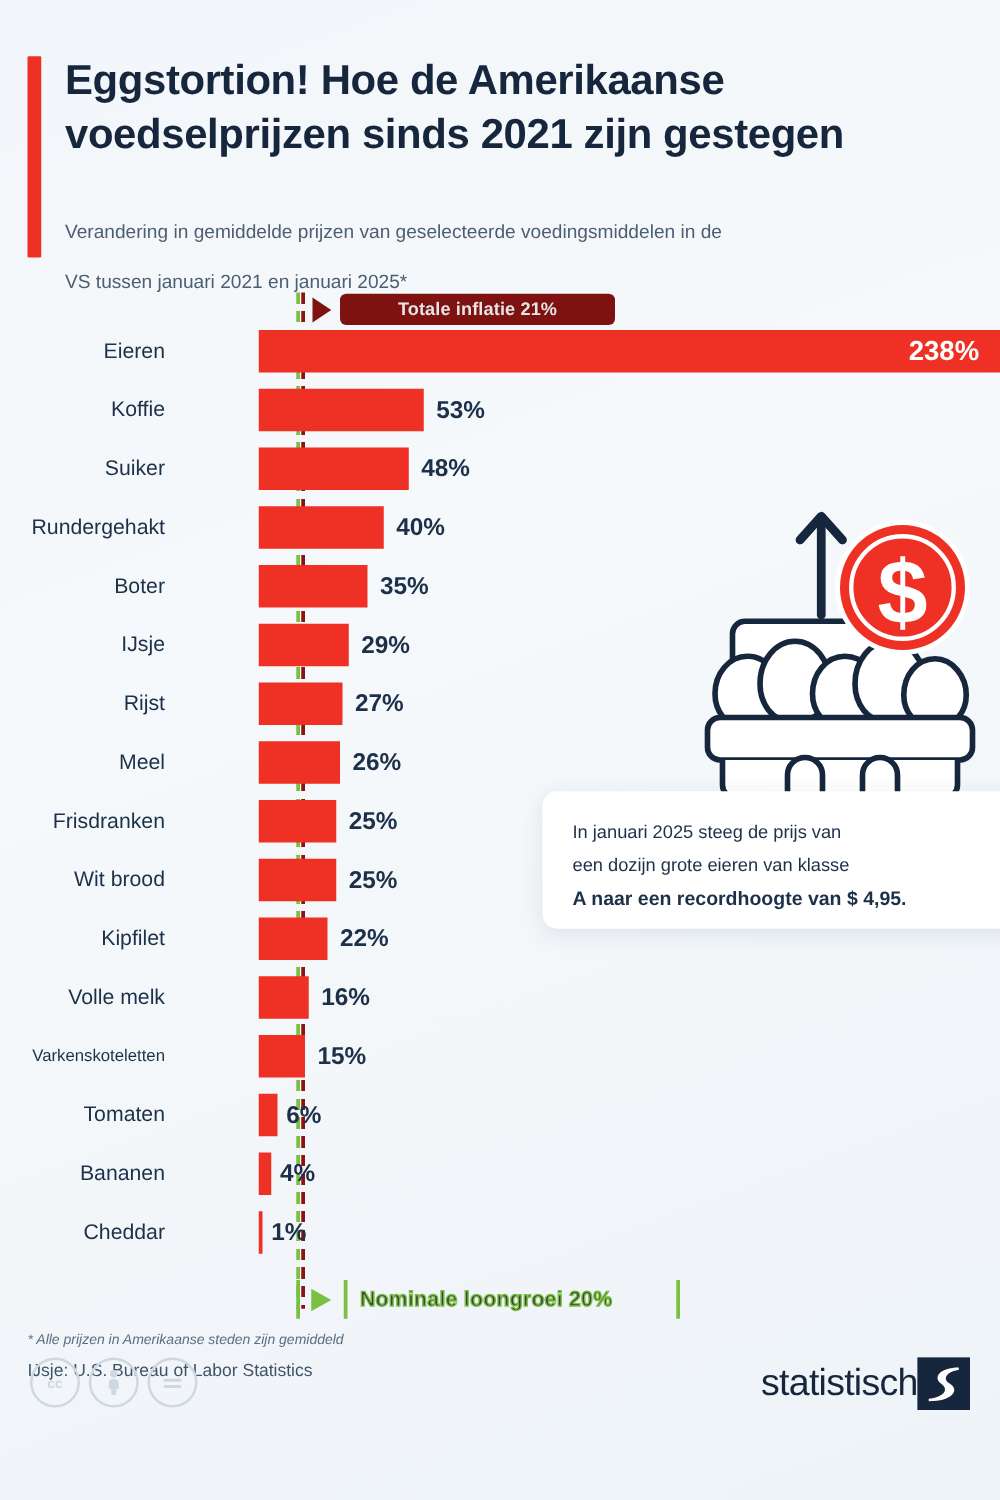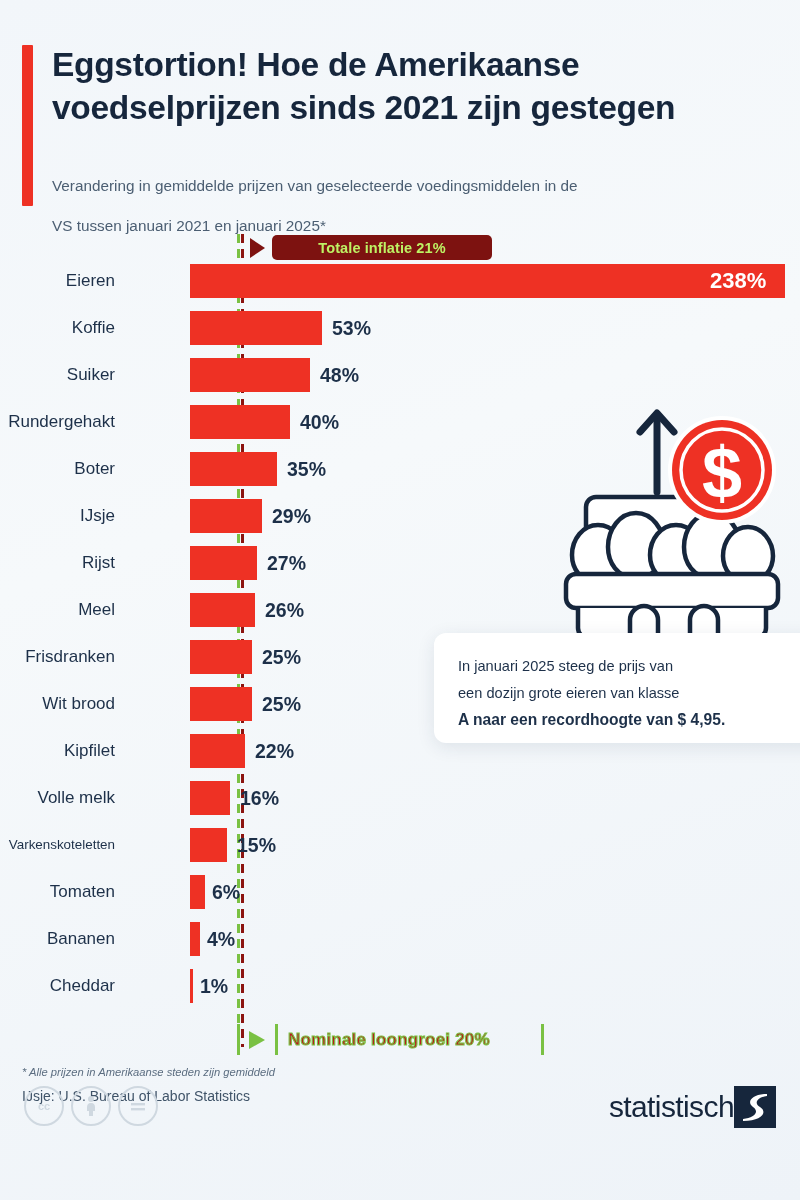--- a/index.html
+++ b/index.html
@@ -93,33 +93,33 @@
     border-top: 10px solid transparent;
     border-bottom: 10px solid transparent;
   }
   .badge-pill {
     position: absolute;
     left: 272px; top: 3px;
     height: 25px;
     width: 220px;
     background: #7d1210;
     border-radius: 5px;
-    color: #bef264;
+    color: #e5e5e5;
     font-size: 14.5px;
     font-weight: bold;
     display: flex;
     align-items: center;
     justify-content: center;
     letter-spacing: 0.1px;
   }
 
   
   .rows {
     position: absolute;
-    left: 0; top: 36px;
+    left: 17px; top: 36px;
     width: 732px;
   }
   .row {
     position: relative;
     height: 47px;
   }
   .row-label {
     position: absolute;
     right: 617px;           
     top: 0;
@@ -177,21 +177,21 @@
     border-top: 9px solid transparent;
     border-bottom: 9px solid transparent;
   }
   .wage-text {
     position: absolute;
     left: 288px; top: 4px;
     height: 28px;
     line-height: 28px;
     font-size: 17px;
     font-weight: bold;
-    color: #b91c1c;
+    color: #404040;
     -webkit-text-stroke: 1.1px #7ac143;
     letter-spacing: 0.2px;
   }
 
   
   .illus {
     position: absolute;
     left: 556px; top: 392px;
     width: 240px; height: 250px;
   }

